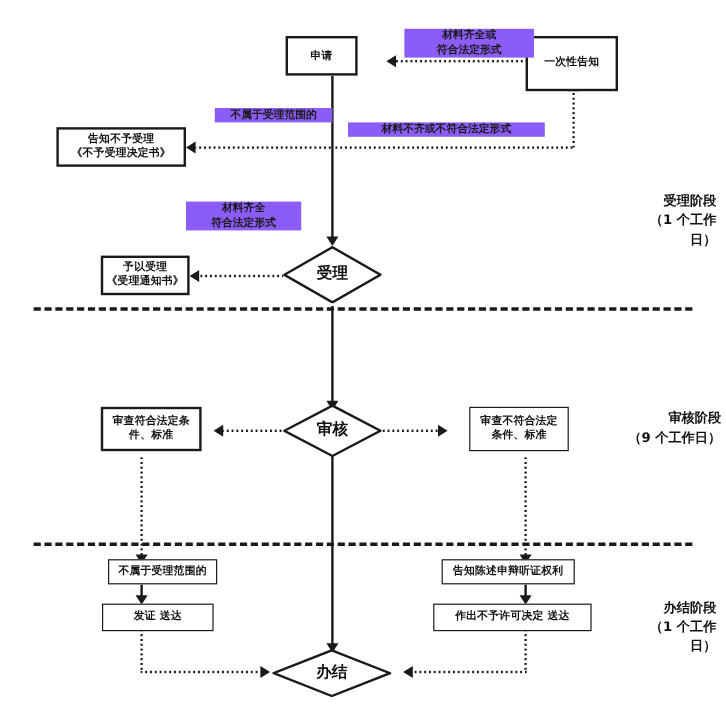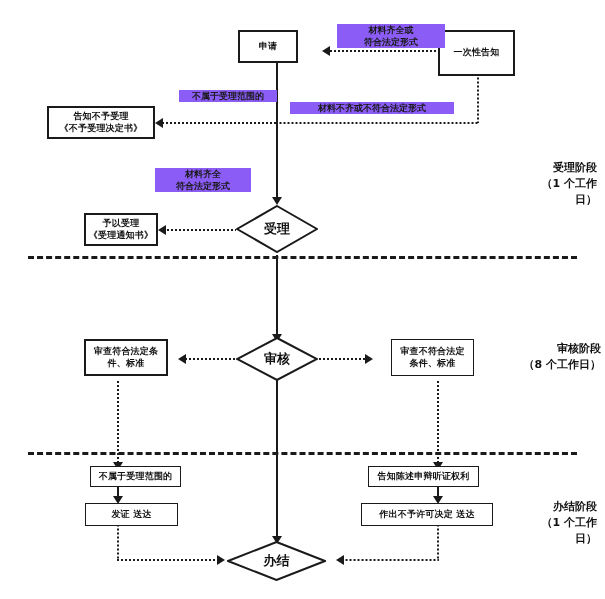--- a/index.html
+++ b/index.html
@@ -270,19 +270,19 @@
   <div class="edge-label" style="left:290px; top:102px; width:160px;">材料不齐或不符合法定形式</div>
 
   <div class="edge-label" style="left:155px; top:168px; width:92px;">材料齐全
 符合法定形式</div>
 
   <div class="stage-label" style="left:509px; top:160px; width:88px;">受理阶段
 （1 个工作
 日）</div>
 
   <div class="stage-label" style="left:503px; top:341px; width:98px;">审核阶段
-（8 个工作日）</div>
+（9 个工作日）</div>
 
   <div class="stage-label" style="left:509px; top:499px; width:88px;">办结阶段
 （1 个工作
 日）</div>
 
 </div>
 
 </body></html>

